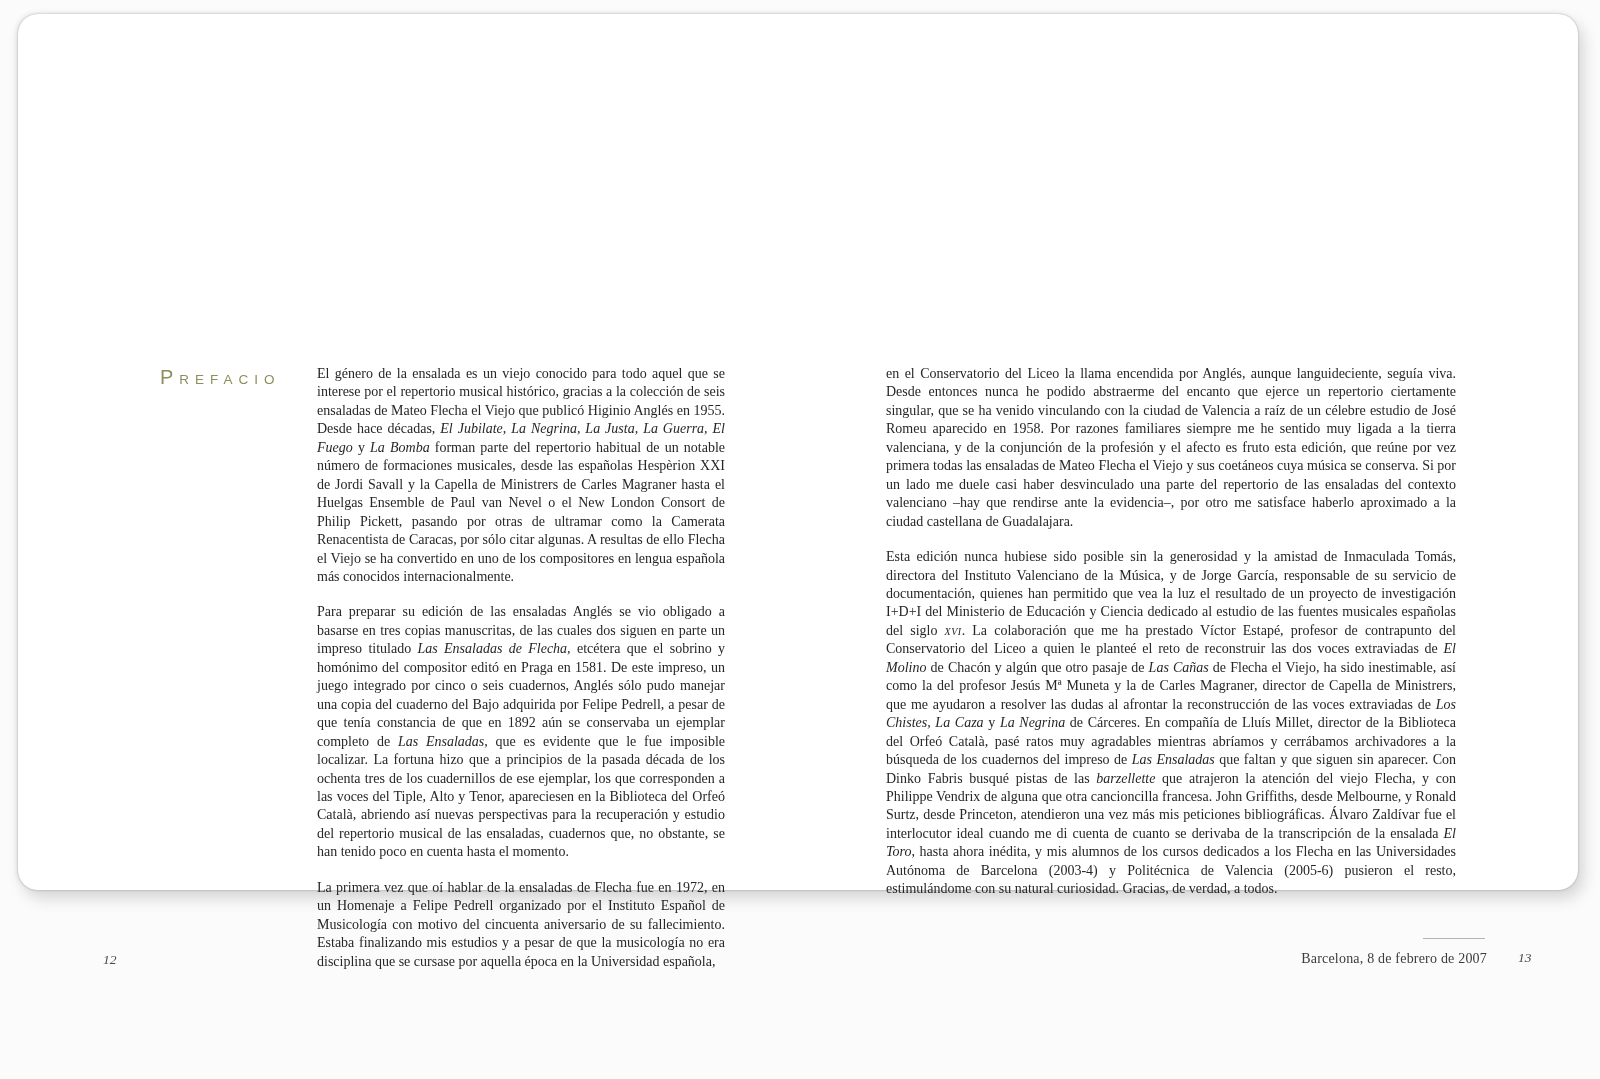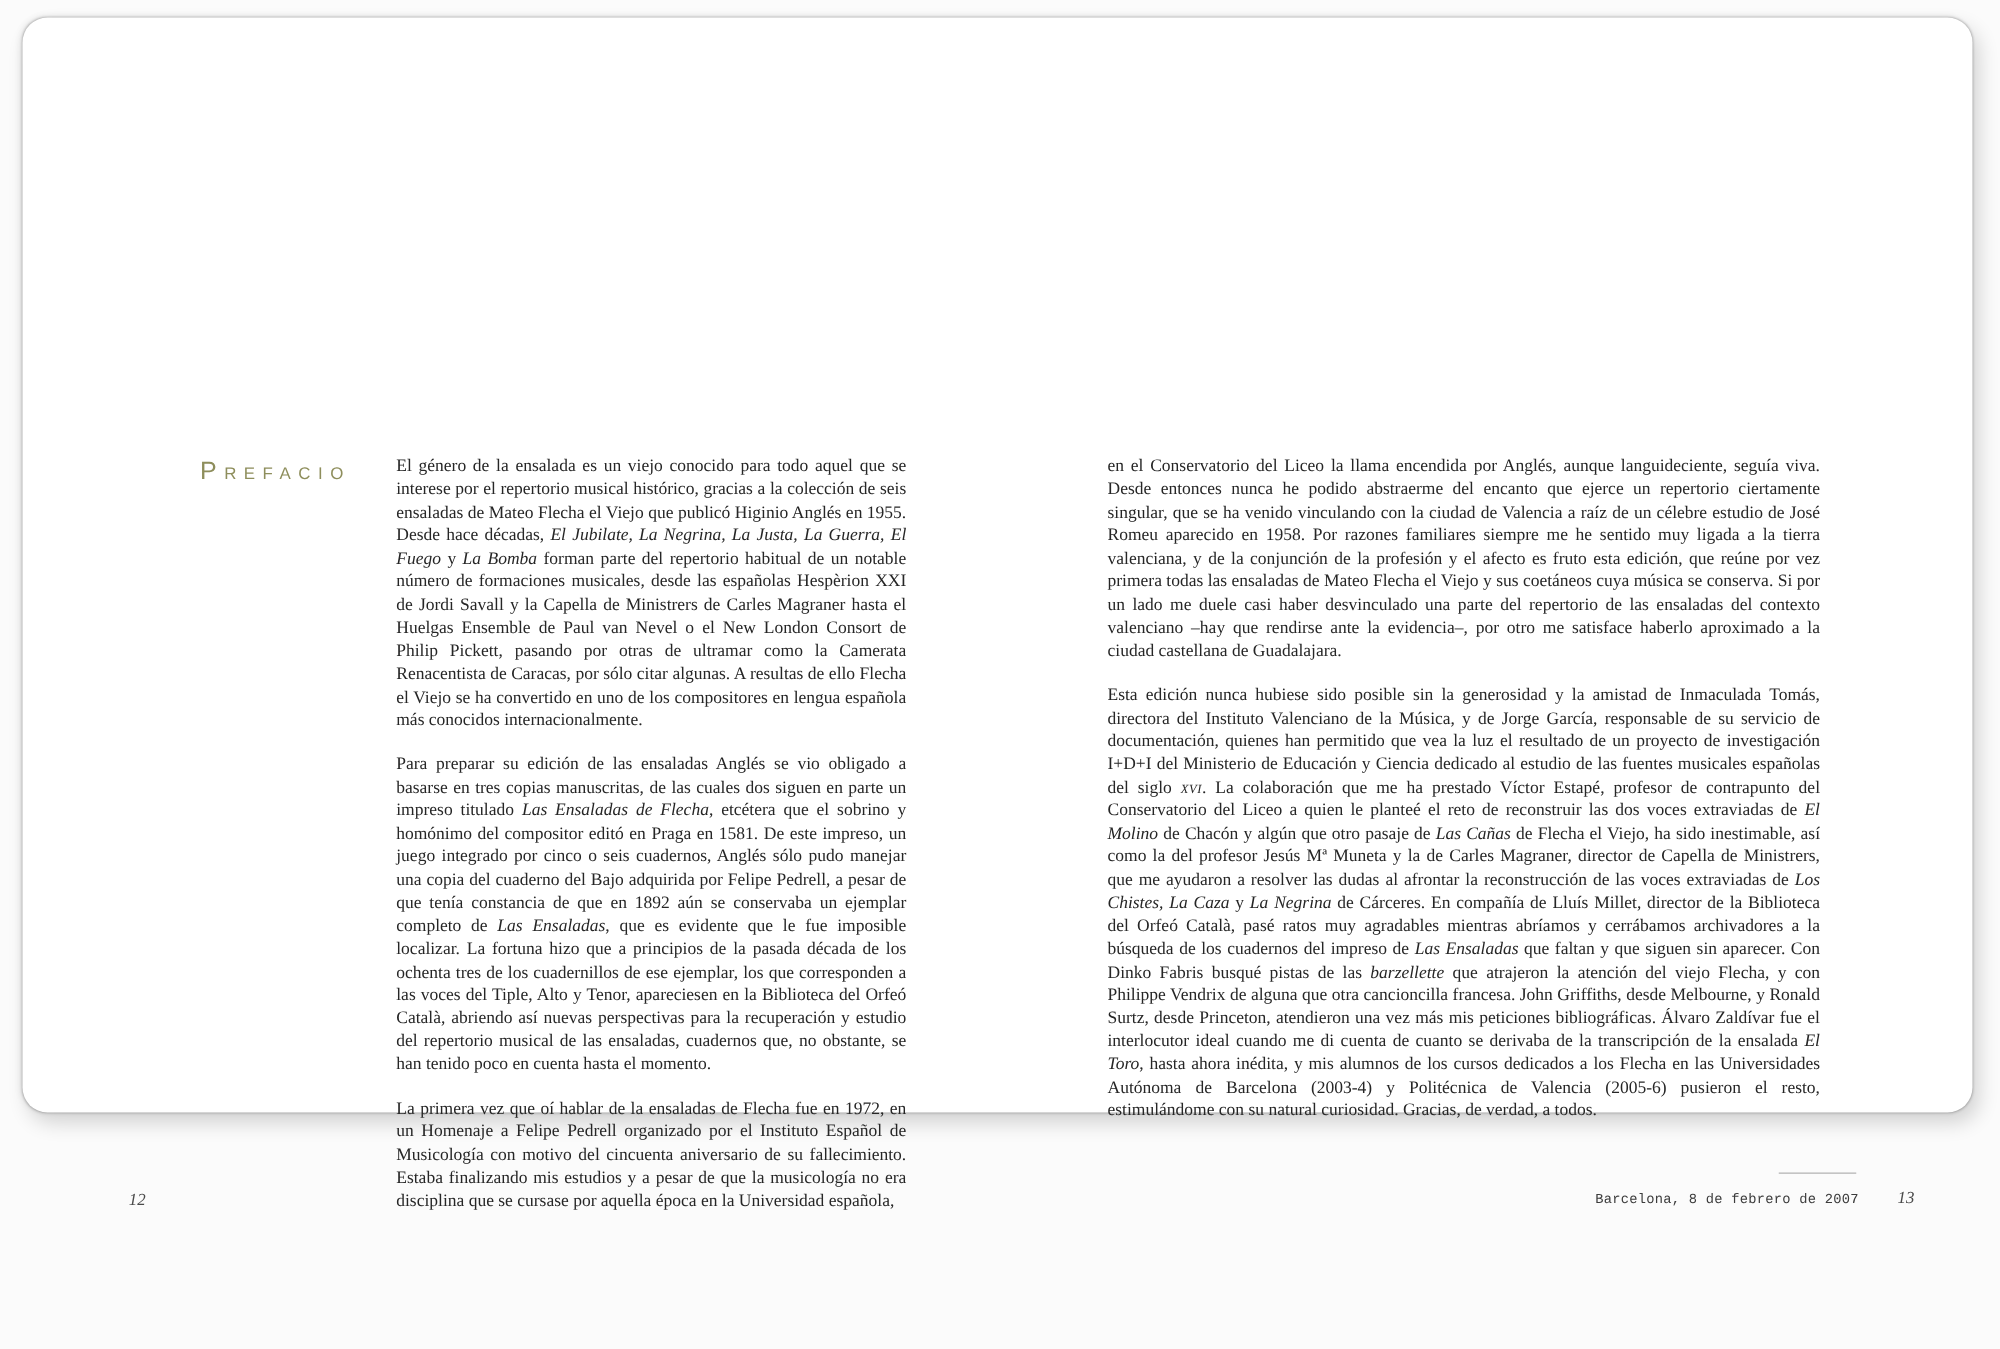--- a/index.html
+++ b/index.html
@@ -68,22 +68,22 @@
   .sig-rule {
     display: block;
     margin-left: auto;
     margin-right: 2px;
     width: 62px;
     height: 0;
     border-top: 1px solid #b3b3b3;
     margin-bottom: 10px;
   }
   .sig-text {
-    font-family: Liberation Mono, monospace;
-    font-size: 11px;
+    font-family: Liberation Serif, serif;
+    font-size: 14px;
     color: #3c3c3c;
     letter-spacing: 0.2px;
   }
   .folio {
     position: absolute;
     font-family: "Liberation Serif", serif;
     font-style: italic;
     font-size: 13.5px;
     color: #4a4a4a;
   }

